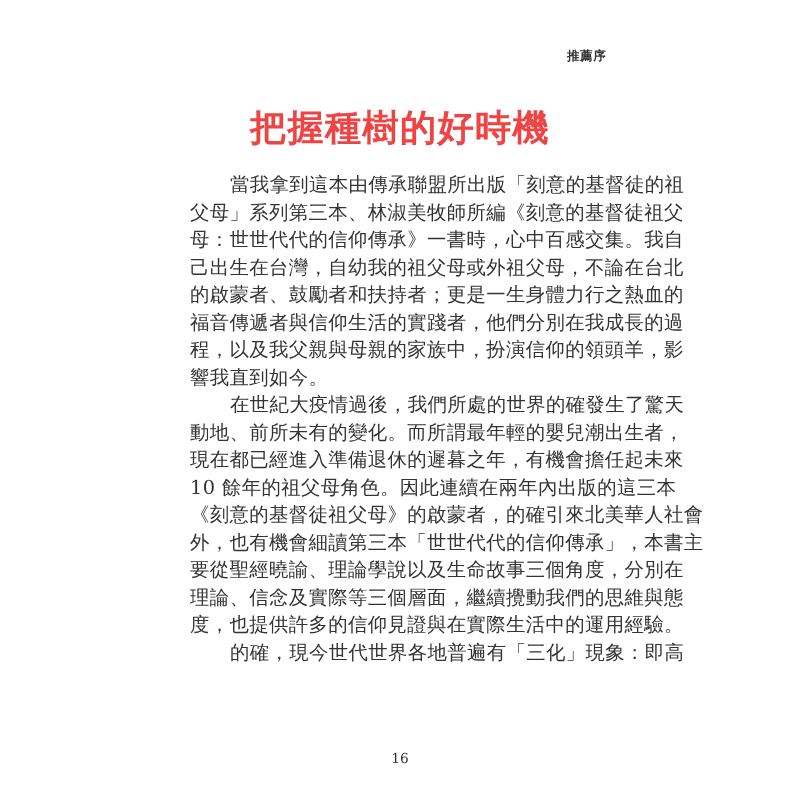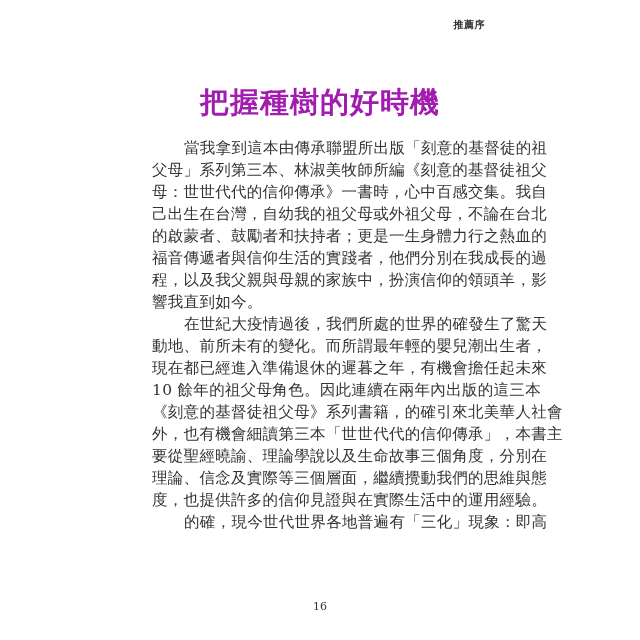--- a/index.html
+++ b/index.html
@@ -16,36 +16,36 @@
       color: #2a2a2a;
     }
     .page {
       position: absolute;
       left: 0; top: 0;
       width: 640px; height: 640px;
       background: #ffffff;
     }
     .running-head {
       position: absolute;
-      top: 18px;
+      top: 38px;
       right: 155px;
       font-size: 10px;
       font-weight: bold;
       color: #333;
       letter-spacing: 0.5px;
     }
     .title {
       position: absolute;
       top: 84px;
       left: 0;
       width: 640px;
       text-align: center;
       font-size: 29px;
       font-weight: bold;
-      color: #a21caf;
+      color: #ef4444;
       letter-spacing: 1px;
       line-height: 36px;
     }
     .body-text {
       position: absolute;
       top: 137px;
       left: 152px;
       width: 336px;
     }
     .line {
@@ -87,21 +87,21 @@
     <div class="line">己出生在台灣，自幼我的祖父母或外祖父母，不論在台北</div>
     <div class="line">的啟蒙者、鼓勵者和扶持者；更是一生身體力行之熱血的</div>
     <div class="line">福音傳遞者與信仰生活的實踐者，他們分別在我成長的過</div>
     <div class="line">程，以及我父親與母親的家族中，扮演信仰的領頭羊，影</div>
     <div class="line">響我直到如今。</div>
 
     <div class="line indent">在世紀大疫情過後，我們所處的世界的確發生了驚天</div>
     <div class="line">動地、前所未有的變化。而所謂最年輕的嬰兒潮出生者，</div>
     <div class="line">現在都已經進入準備退休的遲暮之年，有機會擔任起未來</div>
     <div class="line">10 餘年的祖父母角色。因此連續在兩年內出版的這三本</div>
-    <div class="line">《刻意的基督徒祖父母》系列書籍，的確引來北美華人社會</div>
+    <div class="line">《刻意的基督徒祖父母》的啟蒙者，的確引來北美華人社會</div>
     <div class="line">外，也有機會細讀第三本「世世代代的信仰傳承」，本書主</div>
     <div class="line">要從聖經曉諭、理論學說以及生命故事三個角度，分別在</div>
     <div class="line">理論、信念及實際等三個層面，繼續攪動我們的思維與態</div>
     <div class="line">度，也提供許多的信仰見證與在實際生活中的運用經驗。</div>
 
     <div class="line indent">的確，現今世代世界各地普遍有「三化」現象：即高</div>
   </div>
 
   <div class="page-number">16</div>
 

